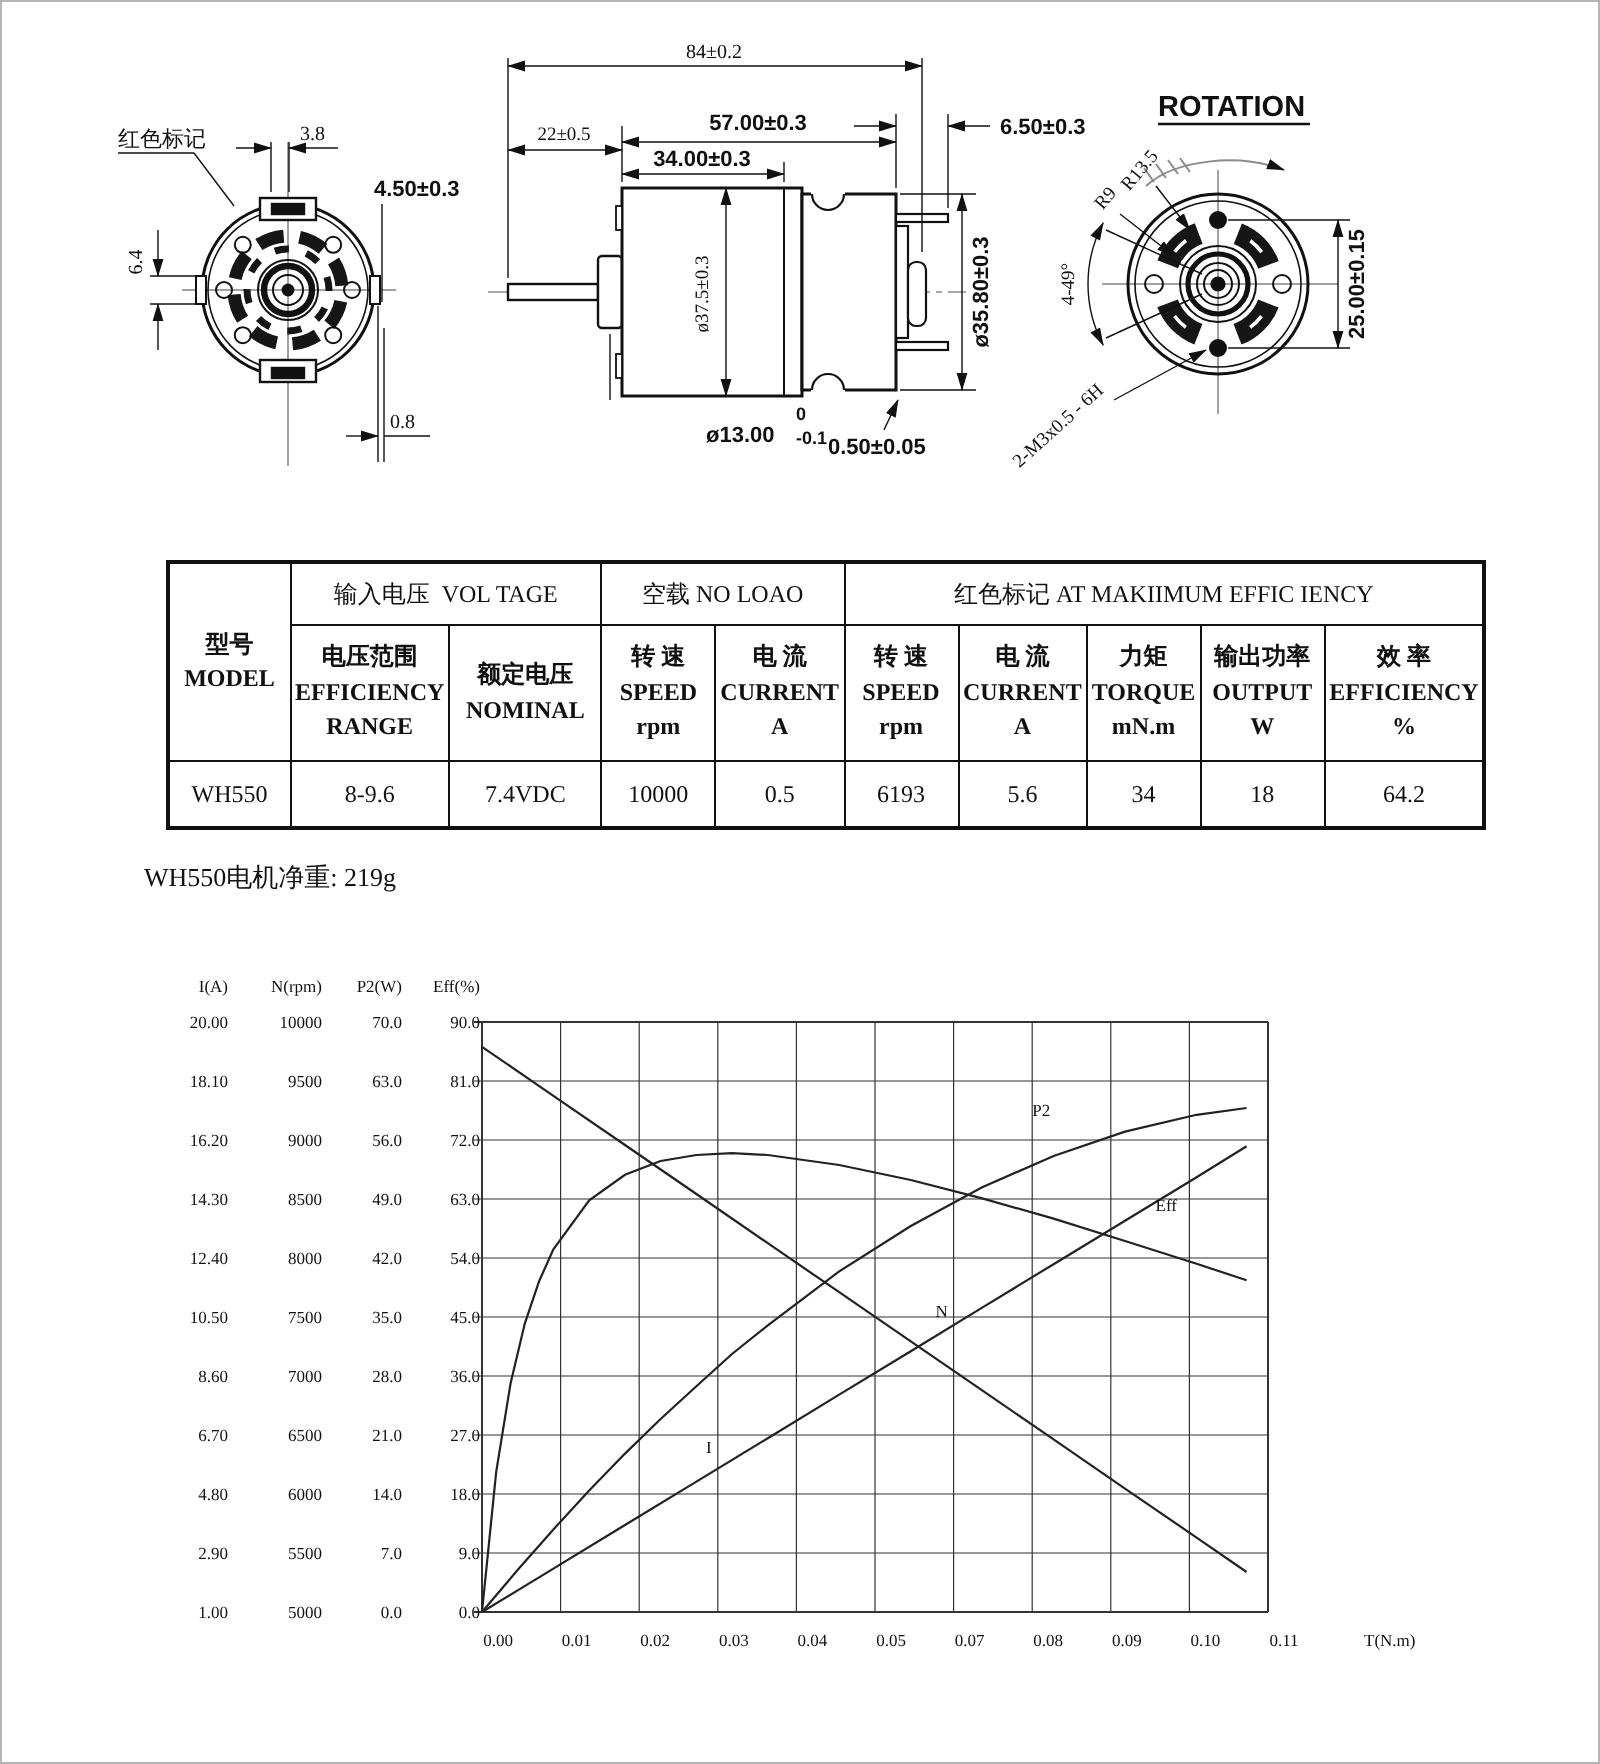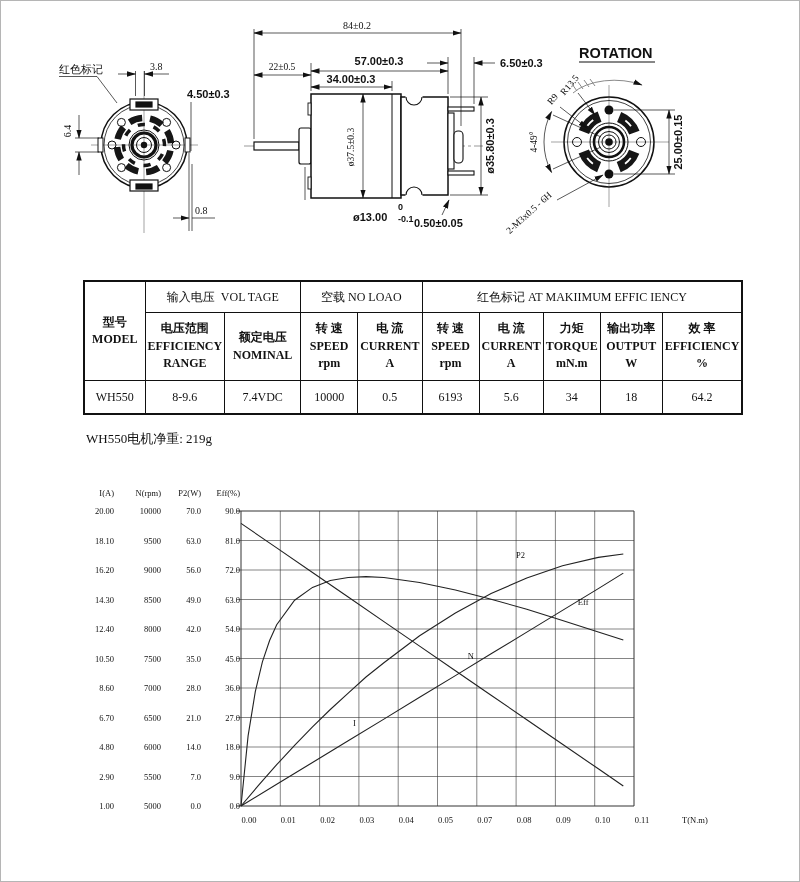--- a/index.html
+++ b/index.html
@@ -16,21 +16,21 @@
   
   .spec{position:absolute;left:82px;top:279px;border-collapse:collapse;table-layout:fixed;}
   .spec td{border:1px solid #111;text-align:center;vertical-align:middle;
            font-family:"Liberation Serif",serif;font-size:12px;padding:0 2px;}
   .spec{border:2px solid #111;}
   .spec .pre{white-space:pre;margin-left:24px;}
   .spec span{display:block;line-height:1.45;font-weight:bold;}
   .r1 td{height:30px;}
   .r2 td{height:67px;}
   .r3 td{height:32px;}
-  .weight{position:absolute;left:85px;top:429px;font:13px "Liberation Serif",serif;}
+  .weight{position:absolute;left:71px;top:429px;font:13px "Liberation Serif",serif;}
   #chart-svg{position:absolute;left:75px;top:478px;}
   #drawings{position:absolute;left:0;top:0;}
 </style>
 </head>
 <body>
 
 <div class="page">
 
   <svg id="drawings" width="800" height="268" viewBox="0 0 800 268">
     <defs>

